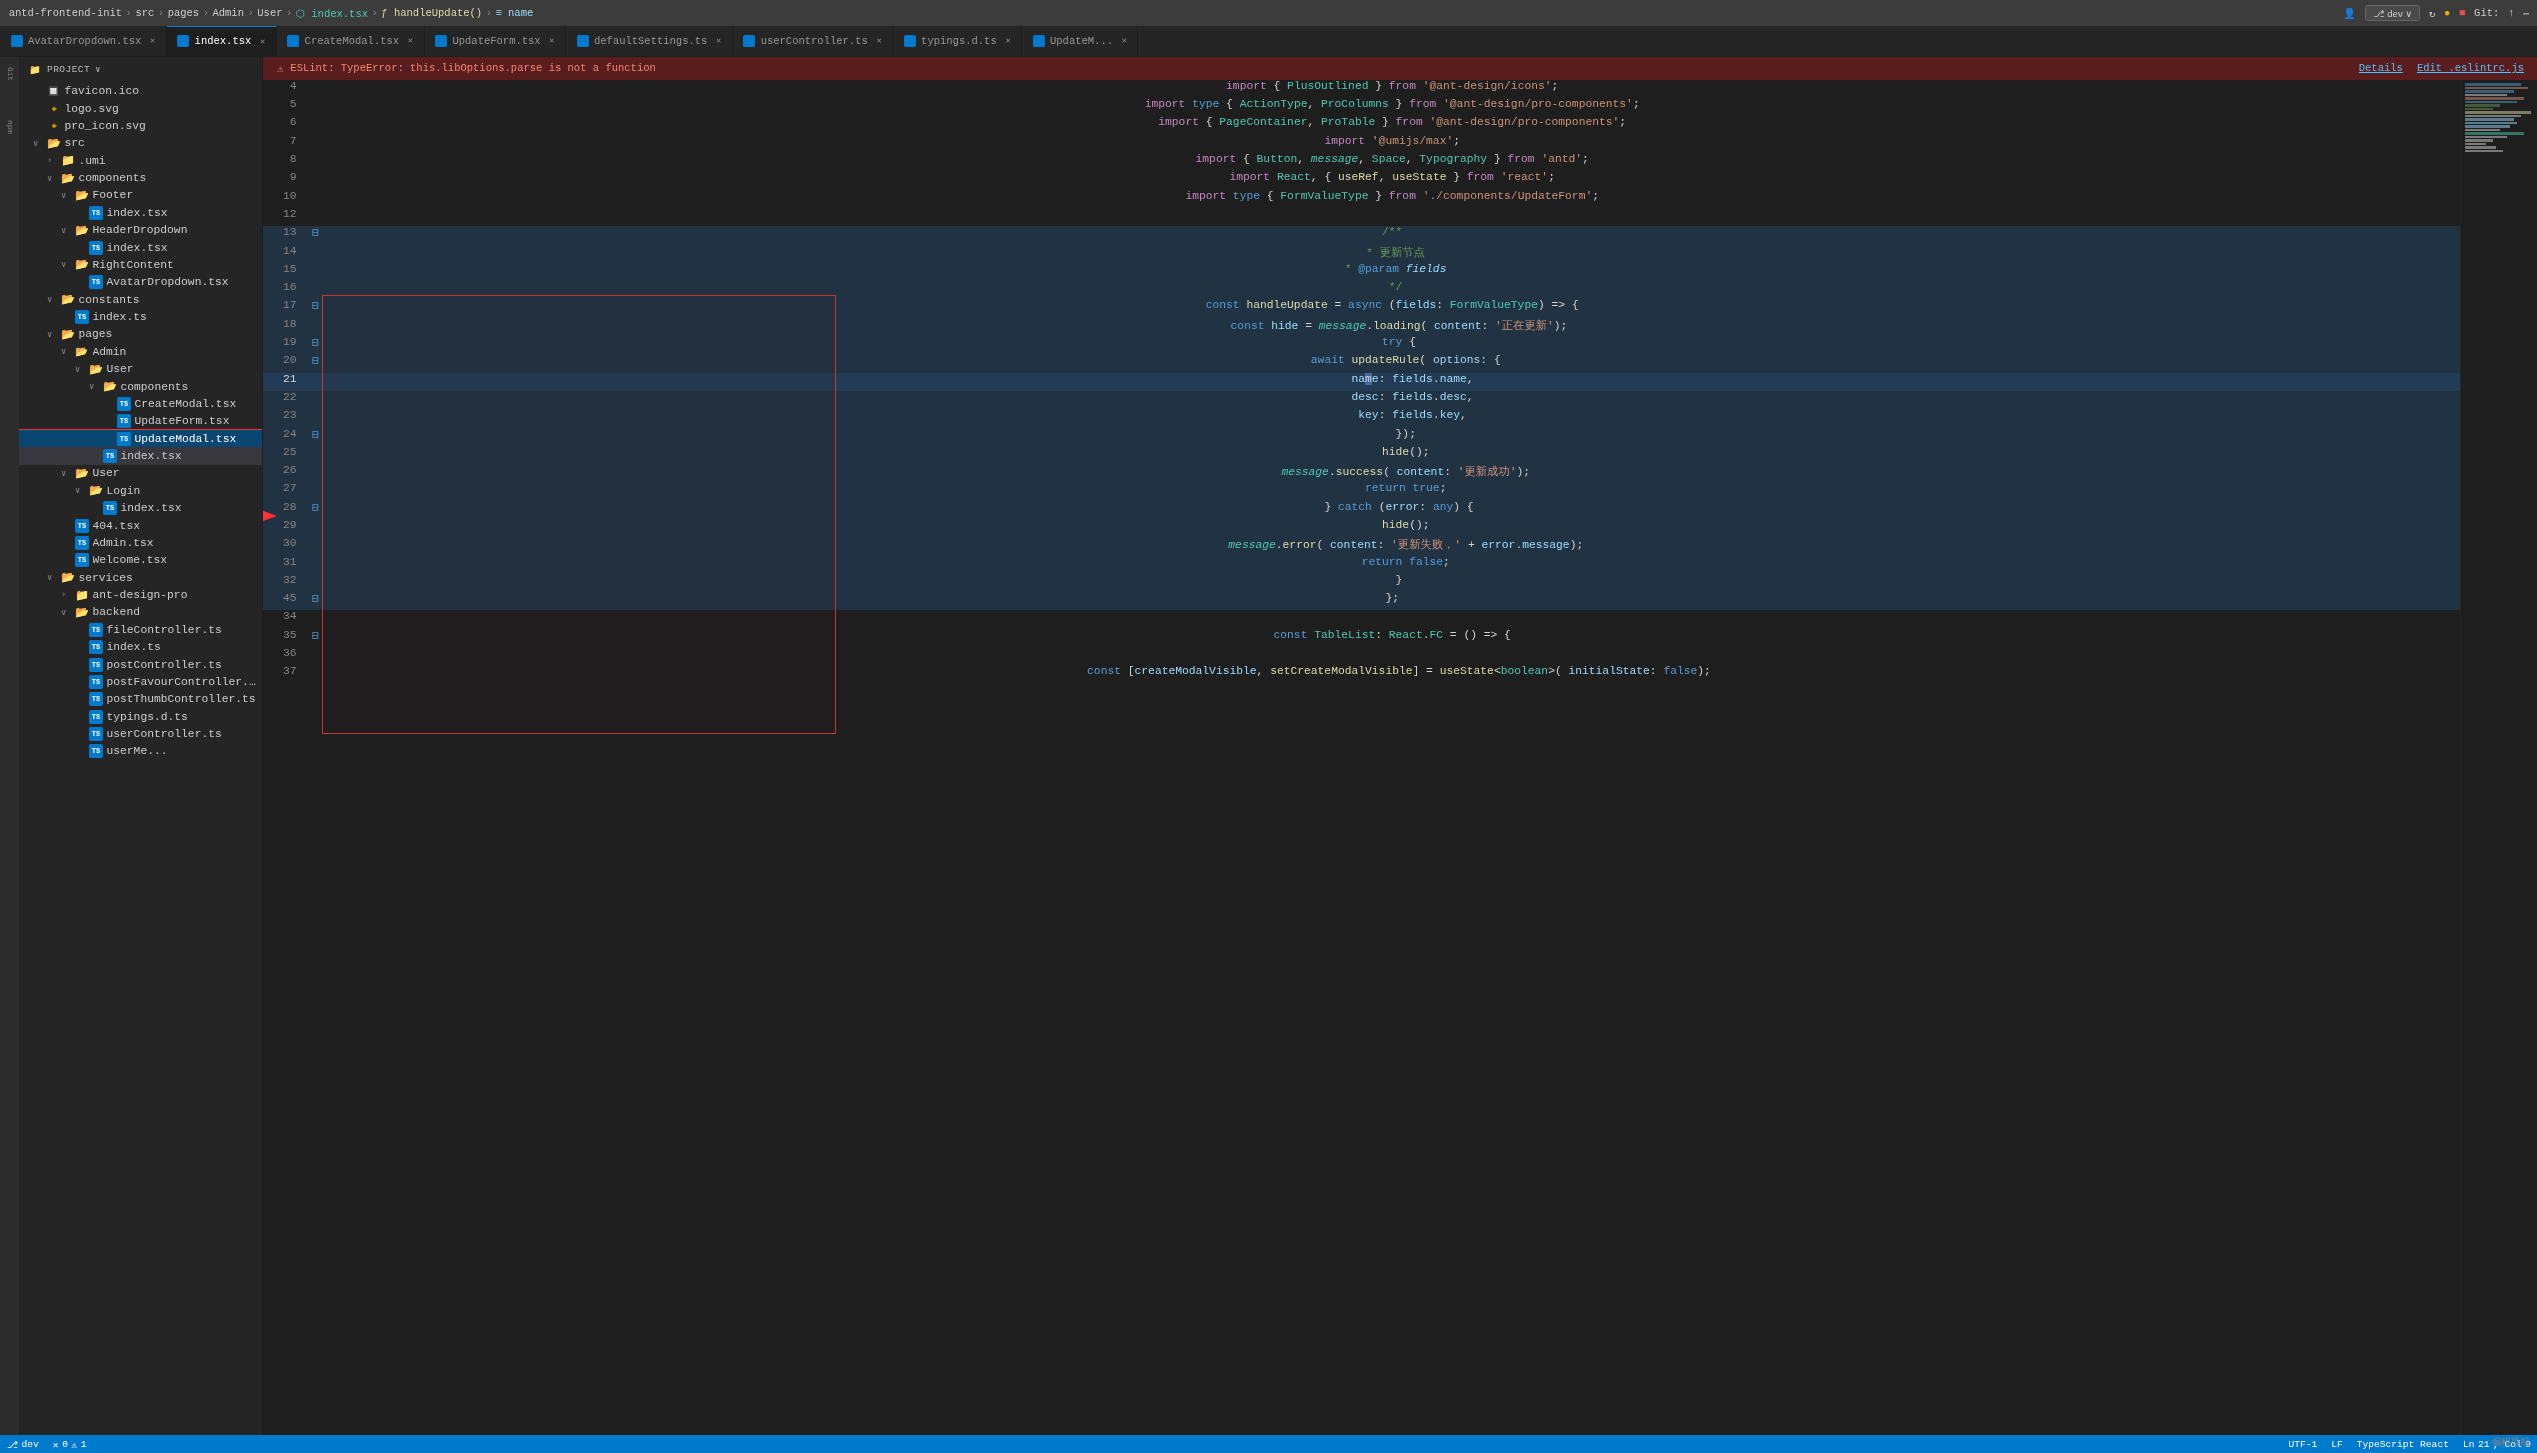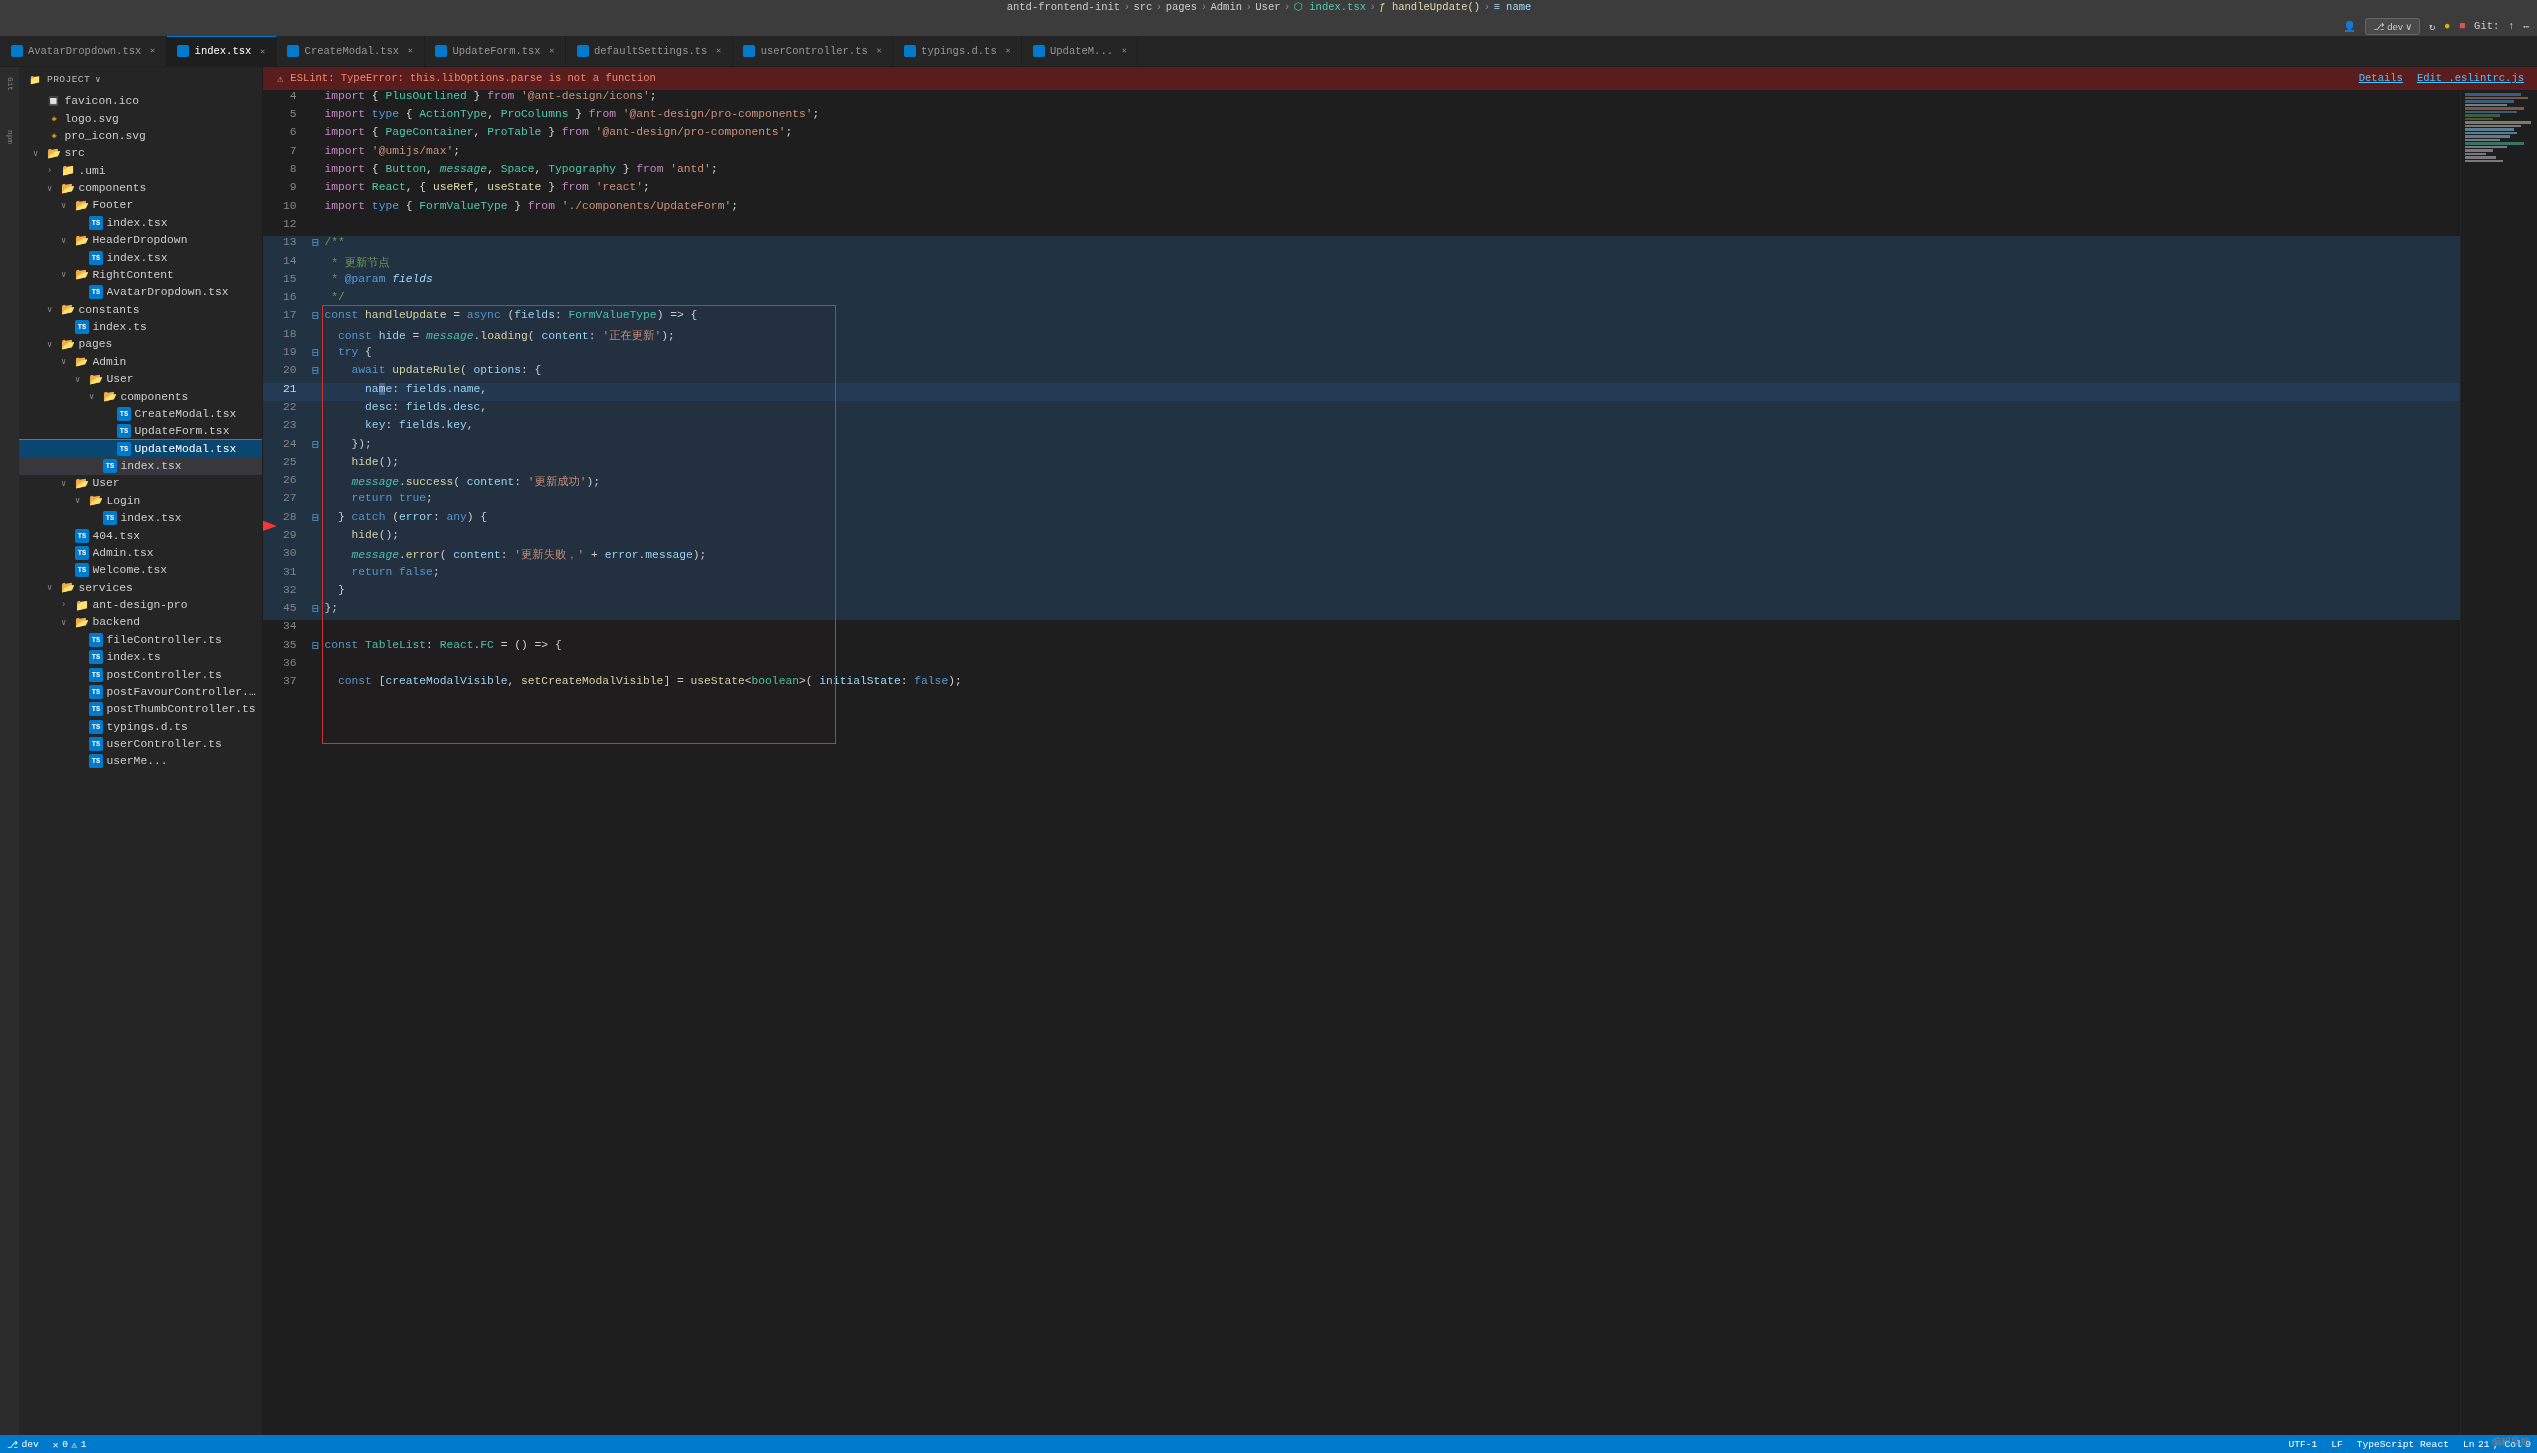--- a/index.html
+++ b/index.html
@@ -11,29 +11,28 @@
       width: 2538px;
       height: 1454px;
       overflow: hidden;
       display: flex;
       flex-direction: column;
     }
 
     
     .top-bar {
       background: #3c3c3c;
-      height: 36px;
+      height: 26px;
       display: flex;
       align-items: center;
       padding: 0 8.7px;
       gap: 5.2px;
       font-size: 10.5px;
       color: #cccccc;
       flex-shrink: 0;
-      flex-direction: column;
     }
     .top-bar .breadcrumb {
       display: flex;
       align-items: center;
       gap: 3.5px;
       color: #cccccc;
     }
     .top-bar .breadcrumb span { color: #cccccc; }
     .top-bar .breadcrumb .sep { color: #888; }
     .top-bar .breadcrumb .highlight { color: #4ec9b0; }
@@ -154,21 +153,21 @@
     
     .code-editor {
       flex: 1;
       display: flex;
       overflow-y: auto;
       background: #1e1e1e;
       position: relative;
     }
     .line { display: flex; align-items: flex-start; min-height: 18.3px; }
     .line-num { width: 44px; color: #858585; text-align: right; padding-right: 10.5px; flex-shrink: 0; user-select: none; }
-    .line-content { flex: 1; white-space: pre; }
+    .line-content { flex: 1; white-space: pre; text-align: center; }
     .line-gutter { width: 17.4px; flex-shrink: 0; color: #858585; text-align: center; cursor: pointer; }
 
     
     .kw { color: #569cd6; } 
     .kw2 { color: #c586c0; } 
     .str { color: #ce9178; } 
     .type { color: #4ec9b0; } 
     .fn { color: #dcdcaa; } 
     .var { color: #9cdcfe; } 
     .cm { color: #6a9955; } 

